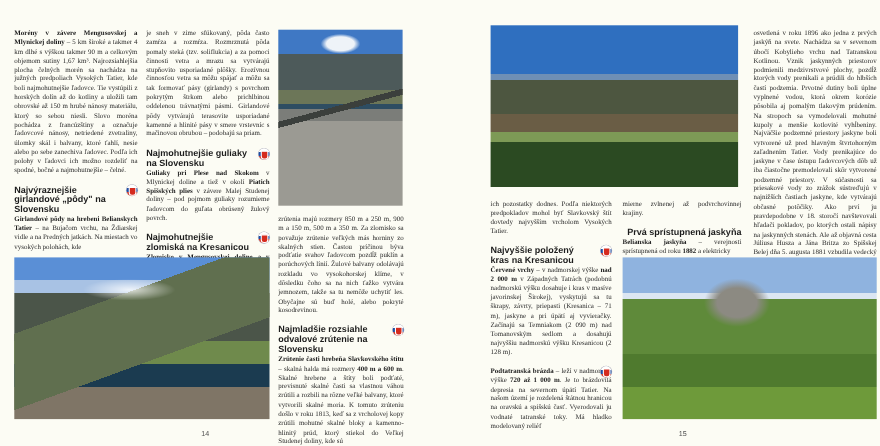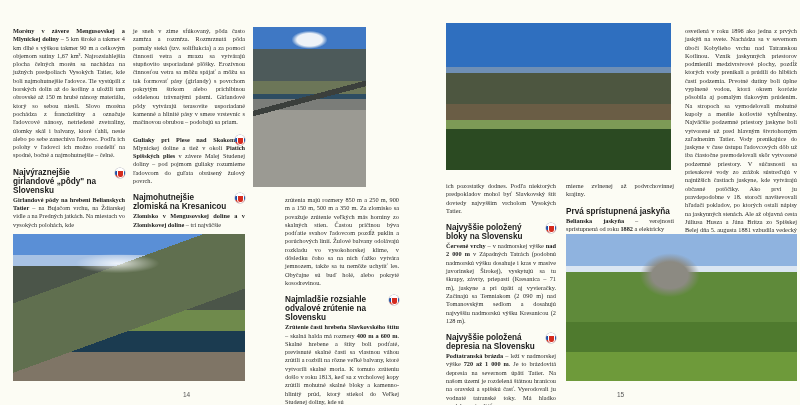--- a/index.html
+++ b/index.html
@@ -71,34 +71,35 @@
       <span>Najvýraznejšie girlandové „pôdy" na Slovensku</span>
       <span class="flag"></span>
     </div>
     <p><b>Girlandové pôdy na hrebeni Belianskych Tatier</b><span> – na Bujačom vrchu, na Ždiarskej vidle a na Predných jatkách. Na miestach vo vysokých polohách, kde</span></p>
   </div>
 
   <div class="col" style="left:133px; top:27px; width:112px;">
     <p><span>je sneh v zime sfúkovaný, pôda často zamŕza a rozmŕza. Rozmrznutá pôda pomaly steká (tzv. soliflukcia) a za pomoci činnosti vetra a mrazu sa vytvárajú stupňovito usporiadané plôšky. Erozívnou činnosťou vetra sa môžu spájať a môžu sa tak formovať pásy (girlandy) s povrchom pokrytým štrkom alebo prichlbinou oddelenou trávnatými pásmi. Girlandové pôdy vytvárajú terasovite usporiadané kamenné a hlinité pásy v smere vrstevníc s mačinovou obrubou – podobajú sa priam.</span></p>
     <div class="gap"></div>
     <div class="heading">
+      <span>Najmohutnejšie guliaky na Slovensku</span>
       <span class="flag"></span>
     </div>
     <p><b>Guliaky pri Plese nad Skokom</b><span> v Mlynickej doline a tiež v okolí </span><b>Piatich Spišských plies</b><span> v závere Malej Studenej doliny – pod pojmom guliaky rozumieme ľadovcom do guľata obrúsený žulový povrch.</span></p>
     <div class="gap"></div>
     <div class="heading">
       <span>Najmohutnejšie zlomiská na Kresanicou</span>
       <span class="flag"></span>
     </div>
     <p><b>Zlomisko v Mengusovskej doline a v Zlomiskovej doline</b><span> – tri najväčšie</span></p>
   </div>
 
   <div class="photo" id="photo-rock-moraine"></div>
 
-  <div class="col" style="left:253px; top:196px; width:114px;margin-left:32px;">
+  <div class="col" style="left:253px; top:196px; width:114px;">
     <p><span>zrútenia majú rozmery 850 m a 250 m, 900 m a 150 m, 500 m a 350 m. Za zlomisko sa považuje zrútenie veľkých más horniny zo skalných stien. Častou príčinou býva podťatie svahov ľadovcom pozdĺž puklín a porúchových línií. Žulové balvany odolávajú rozkladu vo vysokohorskej klíme, v dôsledku čoho sa na nich ťažko vytvára jemnozem, takže sa tu nemôže uchytiť les. Obyčajne sú buď holé, alebo pokryté kosodrevinou.</span></p>
     <div class="gap"></div>
     <div class="heading">
       <span>Najmladšie rozsiahle odvalové zrútenie na Slovensku</span>
       <span class="flag"></span>
     </div>
     <p><b>Zrútenie časti hrebeňa Slavkovského štítu</b><span> – skalná halda má rozmery </span><b>400 m a 600 m</b><span>. Skalné hrebene a štíty boli podťaté, previsnuté skalné časti sa vlastnou váhou zrútili a rozbili na rôzne veľké balvany, ktoré vytvorili skalné moria. K tomuto zrúteniu došlo v roku 1813, keď sa z vrcholovej kopy zrútili mohutné skalné bloky a kamenno-hlinitý prúd, ktorý stiekol do Veľkej Studenej doliny, kde sú</span></p>
   </div>
 
   <div class="photo" id="photo-valley-lake"></div>
@@ -107,36 +108,35 @@
 </div>
 
 <div class="page" id="page-right">
 
   <div class="photo" id="photo-tatra-treetop" style="left:46px;"></div>
 
   <div class="col" style="left:46px; top:182px; width:110px;">
     <p><span>ich pozostatky dodnes. Podľa niektorých predpokladov mohol byť Slavkovský štít dovtedy najvyšším vrcholom Vysokých Tatier.</span></p>
     <div class="gap"></div>
     <div class="heading">
-      <span>Najvyššie položený bloky na Slovensku</span>
+      <span>Najvyššie položený kras na Kresanicou</span>
       <span class="flag"></span>
     </div>
     <p><b>Červené vrchy</b><span> – v nadmorskej výške </span><b>nad 2 000 m</b><span> v Západných Tatrách (podobnú nadmorskú výšku dosahuje i kras v masíve javorinskej Širokej), vyskytujú sa tu škrapy, závrty, priepasti (Kresanica – 71 m), jaskyne a pri úpätí aj vyvieračky. Začínajú sa Temniakom (2 090 m) nad Tomanovským sedlom a dosahujú najvyššiu nadmorskú výšku Kresanicou (2 128 m).</span></p>
     <div class="gap"></div>
     <div class="heading">
-      <span>Najvyššie položená depresia na Slovensku</span>
       <span class="flag"></span>
     </div>
     <p><b>Podtatranská brázda</b><span> – leží v nadmorskej výške </span><b>720 až 1 000 m</b><span>. Je to brázdovitá depresia na severnom úpätí Tatier. Na našom území je rozdelená štátnou hranicou na oravskú a spišskú časť. Vyerodovali ju vodnaté tatranské toky. Má hladko modelovaný reliéf</span></p>
   </div>
 
   <div class="col" style="left:166px; top:182px; width:108px;">
     <p><span>mierne zvlnenej až podvrchovinnej krajiny.</span></p>
     <div class="gap"></div>
-    <div class="heading" style="padding-right:0;">
+    <div class="heading" style="padding-right:0;text-align:right;">
       <span>Prvá sprístupnená jaskyňa</span>
     </div>
     <p><b>Belianska jaskyňa</b><span> – verejnosti sprístupnená od roku </span><b>1882</b><span> a elektricky</span></p>
   </div>
 
   <div class="col" style="left:285px; top:27px; width:112px;">
     <p><span>osvetlená v roku 1896 ako jedna z prvých jaskýň na svete. Nachádza sa v severnom úbočí Kobylieho vrchu nad Tatranskou Kotlinou. Vznik jaskynných priestorov podmienili medzivrstvové plochy, pozdĺž ktorých vody prenikali a prúdili do hlbších častí podzemia. Prvotné dutiny boli úplne vyplnené vodou, ktorá okrem korózie pôsobila aj pomalým tlakovým prúdením. Na stropoch sa vymodelovali mohutné kupoly a menšie kotlovité vyhĺbeniny. Najväčšie podzemné priestory jaskyne boli vytvorené už pred hlavným štvrtohorným zaľadnením Tatier. Vody prenikajúce do jaskyne v čase ústupu ľadovcových dôb už iba čiastočne premodelovali skôr vytvorené podzemné priestory. V súčasnosti sa priesakové vody zo zrážok sústreďujú v najnižších častiach jaskyne, kde vytvárajú občasné potôčiky. Ako prví ju pravdepodobne v 18. storočí navštevovali hľadači pokladov, po ktorých ostali nápisy na jaskynných stenách. Ale až objavná cesta Júliusa Husza a Jána Britza zo Spišskej Belej dňa 5. augusta 1881 vzbudila vedecký a turistický</span></p>
   </div>
 
   <div class="photo" id="photo-green-slope" style="left:166px;"></div>

